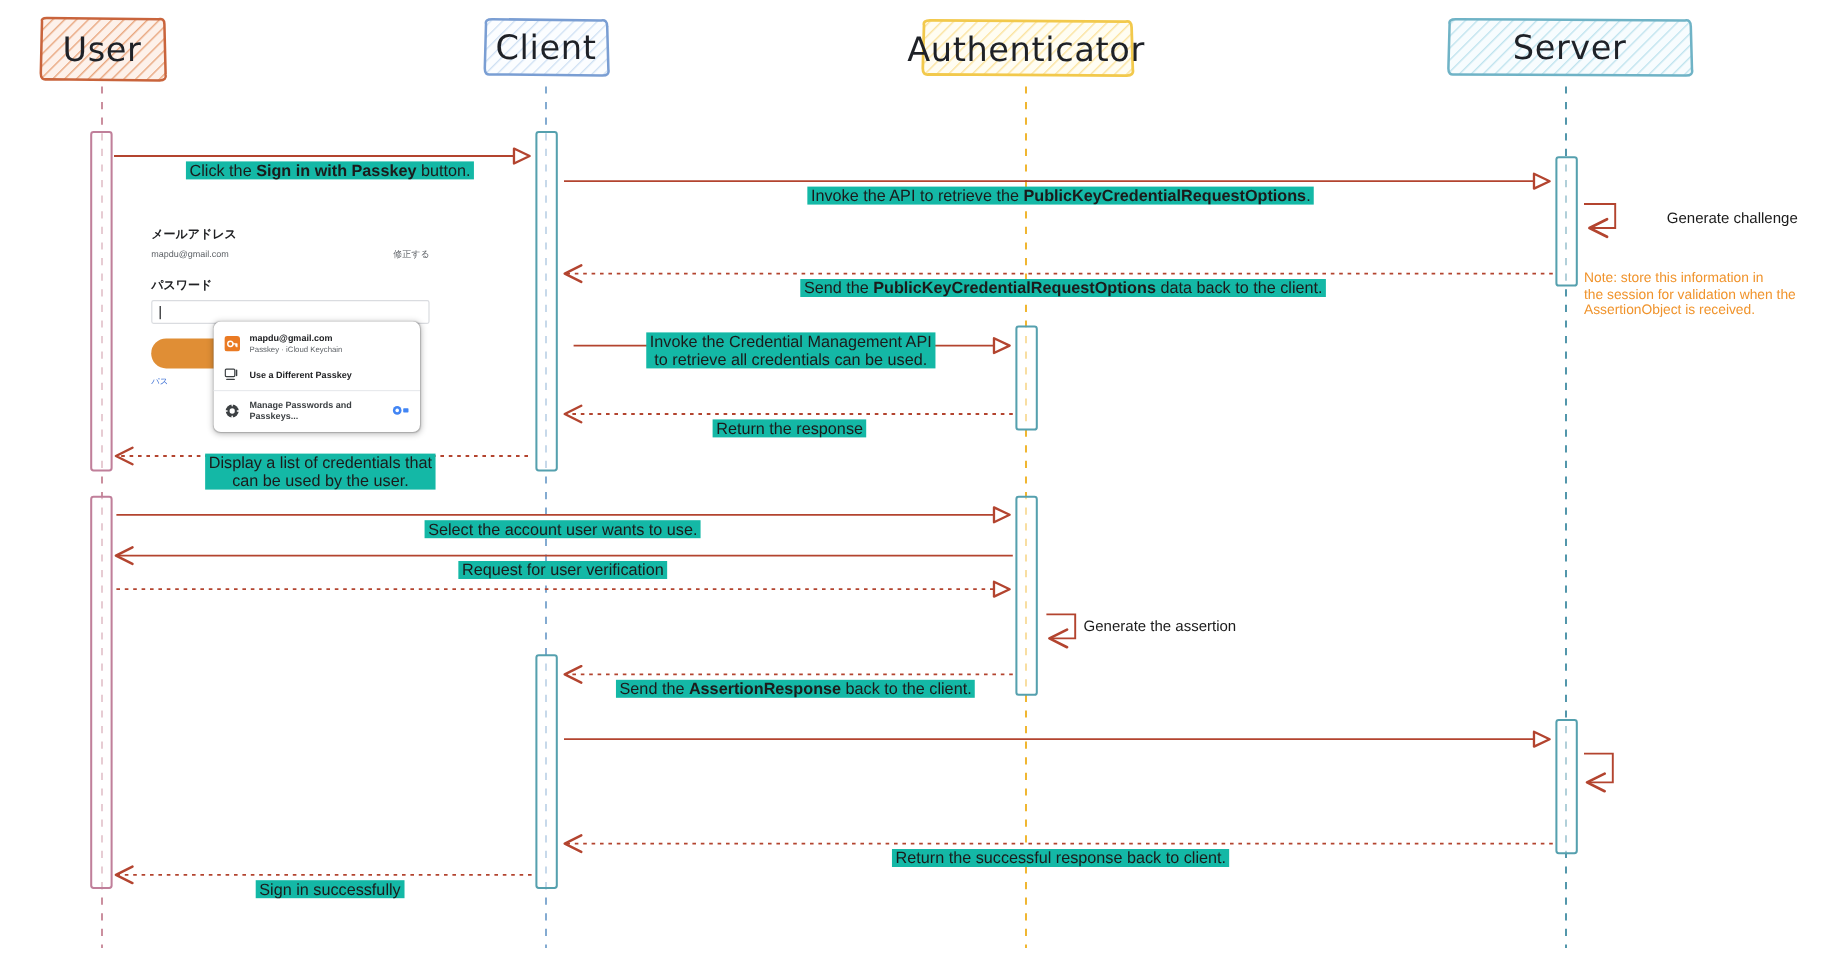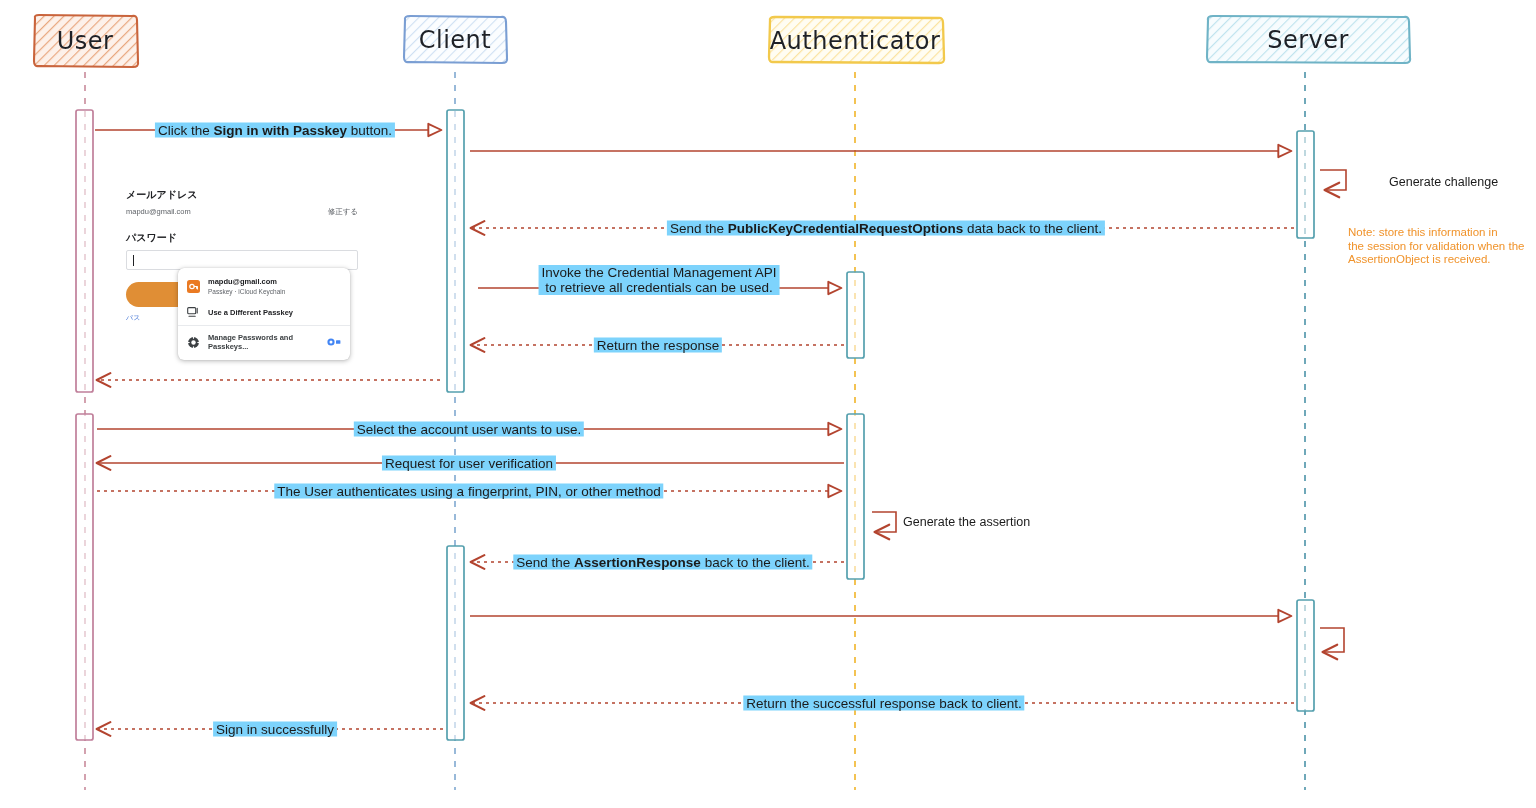--- a/index.html
+++ b/index.html
@@ -19,41 +19,42 @@
   svg#seq-svg {
     position: absolute;
     top: 0; left: 0;
     width: 1536px; height: 808px;
   }
 
   
   .actor-label {
     position: absolute;
     font-family: "DejaVu Sans", sans-serif;
-    font-size: 24px;
+    font-size: 28px;
     color: #1e2127;
     letter-spacing: 0.5px;
     text-align: center;
     white-space: nowrap;
     transform: translate(-50%, -50%);
     pointer-events: none;
   }
 
   
   .msg-label {
     position: absolute;
     font-family: "Liberation Sans", sans-serif;
     font-size: 13.5px;
     color: #1b1b1b;
     text-align: center;
     white-space: nowrap;
     transform: translate(-50%, -50%);
     line-height: 15px;
-    background: #7dd3fc;
+    background: #14b8a6;
     padding: 0 3px;
+    margin-top: 12px;
   }
   .msg-label.two-line { white-space: pre; }
   .msg-label b { font-weight: bold; }
 
   
   .side-note {
     position: absolute;
     font-family: "Liberation Sans", sans-serif;
     font-size: 12.5px;
     color: #1b1b1b;
@@ -263,35 +264,37 @@
       <path d="M1320,628 L1344,628 L1344,652 L1324,652" marker-end="url(#arrow-open-l)"></path>
     </g>
   </svg>
 
   <div class="actor-label" style="left:85px; top:41px;">User</div>
   <div class="actor-label" style="left:455px; top:40px;">Client</div>
   <div class="actor-label" style="left:855px; top:41px;">Authenticator</div>
   <div class="actor-label" style="left:1308px; top:40px;">Server</div>
 
   <div class="msg-label" style="left:275px; top:130px;">Click the <b>Sign in with Passkey</b> button.</div>
+  <div class="msg-label" style="left:884px; top:151px;">Invoke the API to retrieve the <b>PublicKeyCredentialRequestOptions</b>.</div>
   <div class="msg-label" style="left:886px; top:228px;">Send the <b>PublicKeyCredentialRequestOptions</b> data back to the client.</div>
   <div class="msg-label two-line" style="left:659px; top:280px;">Invoke the Credential Management API
 to retrieve all credentials can be used.</div>
   <div class="msg-label" style="left:658px; top:345px;">Return the response</div>
+  <div class="msg-label two-line" style="left:267px; top:381px;">Display a list of credentials that
+can be used by the user.</div>
   <div class="msg-label" style="left:469px; top:429px;">Select the account user wants to use.</div>
   <div class="msg-label" style="left:469px; top:463px;">Request for user verification</div>
-  <div class="msg-label" style="left:469px; top:491px;">The User authenticates using a fingerprint, PIN, or other method</div>
   <div class="msg-label" style="left:663px; top:562px;">Send the <b>AssertionResponse</b> back to the client.</div>
   <div class="msg-label" style="left:884px; top:703px;">Return the successful response back to client.</div>
   <div class="msg-label" style="left:275px; top:729px;">Sign in successfully</div>
 
   <div class="side-note" style="left:1353px; top:175px;margin-left:36px;">Generate challenge</div>
   <div class="side-note" style="left:903px; top:515px;">Generate the assertion</div>
 
-  <div class="note-orange" style="left:1320px; top:226px;margin-left:28px;">Note: store this information in
+  <div class="note-orange" style="left:1320px; top:226px;">Note: store this information in
 the session for validation when the
 AssertionObject is received.</div>
 
   <div id="login-embed">
     <div class="field-label">メールアドレス</div>
     <div class="email-row">
       <span>mapdu@gmail.com</span>
       <span class="email-edit">修正する</span>
     </div>
     <div class="field-label">パスワード</div>

